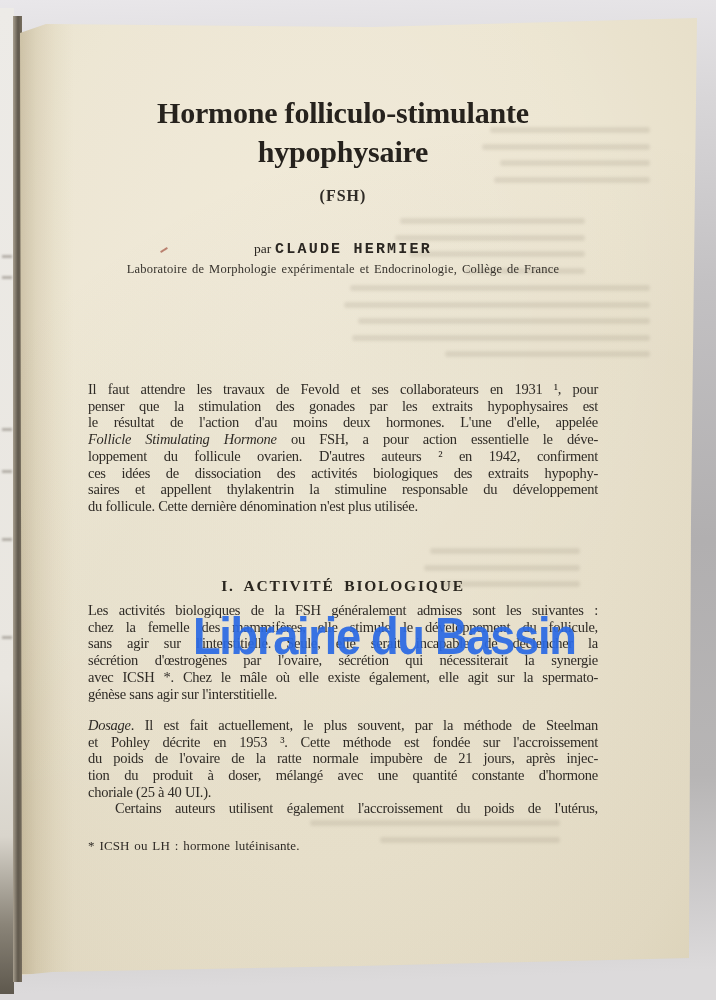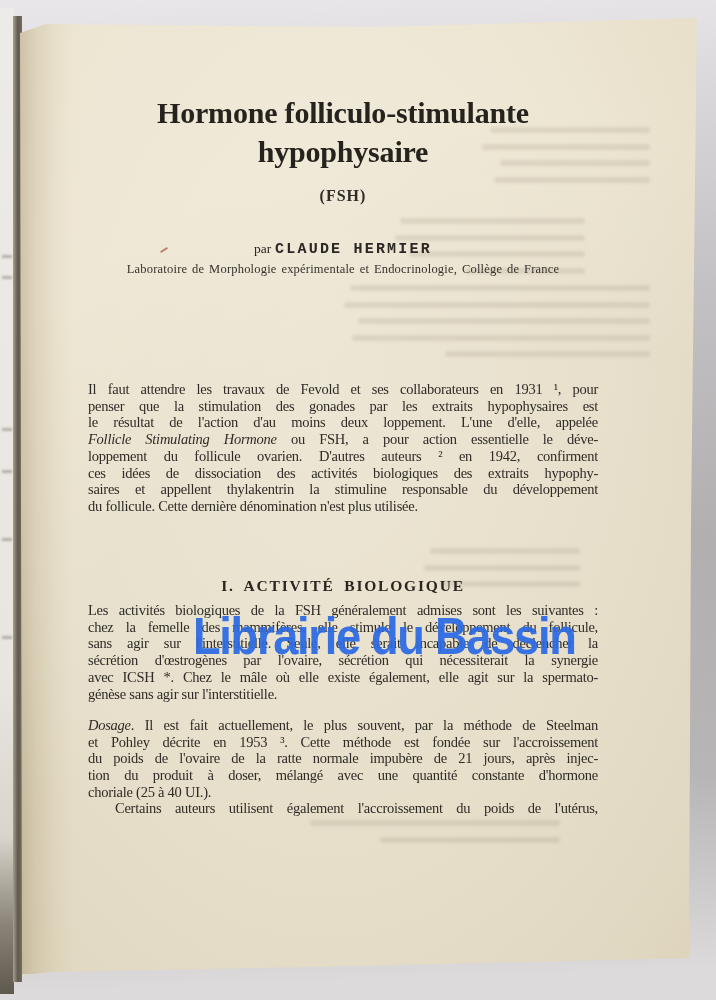--- a/index.html
+++ b/index.html
@@ -128,21 +128,21 @@
   <div class="doc byline">
     <span class="pre">par</span>
     <span class="name">CLAUDE HERMIER</span>
   </div>
 
   <div class="doc affil">Laboratoire de Morphologie expérimentale et Endocrinologie, Collège de France</div>
 
   <div class="doc para p1">
       <div class="pline">Il faut attendre les travaux de Fevold et ses collaborateurs en 1931 ¹, pour</div>
       <div class="pline">penser que la stimulation des gonades par les extraits hypophysaires est</div>
-      <div class="pline">le résultat de l'action d'au moins deux loppement. L'une d'elle, appelée</div>
+      <div class="pline">le résultat de l'action d'au moins deux hormones. L'une d'elle, appelée</div>
       <div class="pline"><i>Follicle Stimulating Hormone</i> ou FSH, a pour action essentielle le déve-</div>
       <div class="pline">loppement du follicule ovarien. D'autres auteurs ² en 1942, confirment</div>
       <div class="pline">ces idées de dissociation des activités biologiques des extraits hypophy-</div>
       <div class="pline">saires et appellent thylakentrin la stimuline responsable du développement</div>
       <div class="pline endline">du follicule. Cette dernière dénomination n'est plus utilisée.</div>
     </div>
 
   <div class="doc heading">I. ACTIVITÉ BIOLOGIQUE</div>
 
   <div class="doc para p2">
@@ -159,16 +159,17 @@
       <div class="pline">et Pohley décrite en 1953 ³. Cette méthode est fondée sur l'accroissement</div>
       <div class="pline">du poids de l'ovaire de la ratte normale impubère de 21 jours, après injec-</div>
       <div class="pline">tion du produit à doser, mélangé avec une quantité constante d'hormone</div>
       <div class="pline endline">choriale (25 à 40 UI.).</div>
     </div>
 
   <div class="doc para p4">
       <div class="pline">Certains auteurs utilisent également l'accroissement du poids de l'utérus,</div>
     </div>
 
+  <div class="doc footnote">* ICSH ou LH : hormone lutéinisante.</div>
 
   <div class="watermark">Librairie du Bassin</div>
 
 </div>
 
 </body></html>

